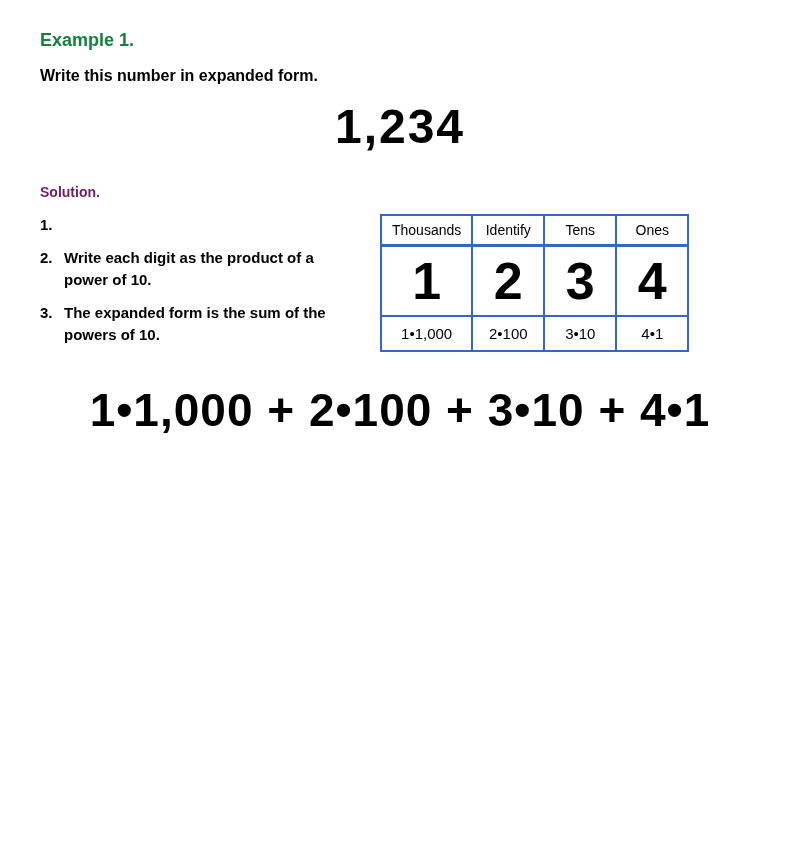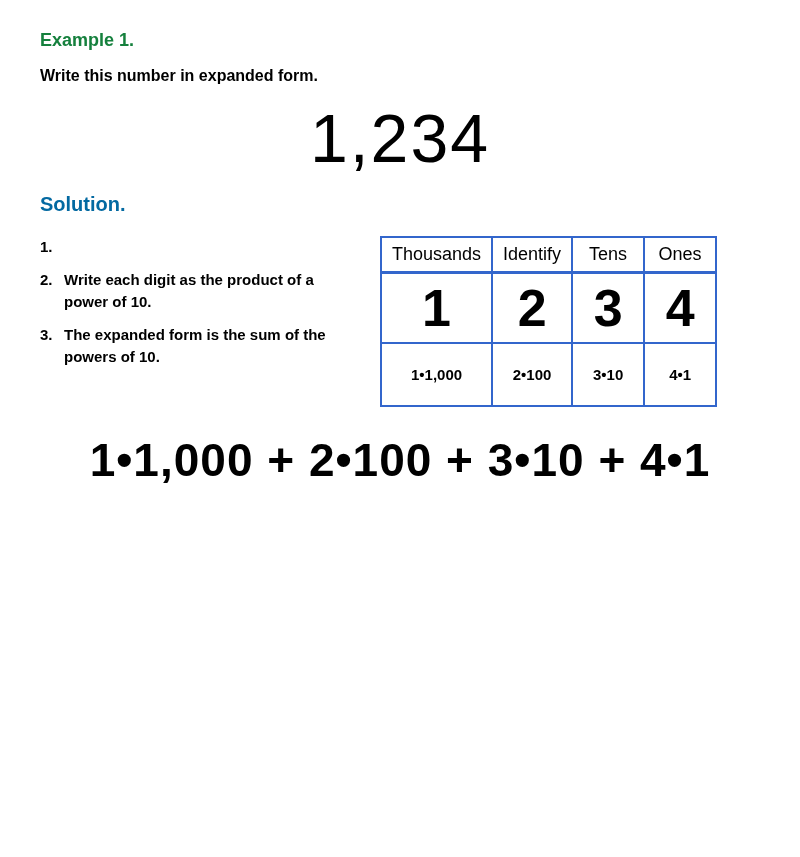--- a/index.html
+++ b/index.html
@@ -32,32 +32,32 @@
 
     .instruction {
       font-size: 16px;
       font-weight: bold;
       line-height: 1.4;
       margin-bottom: 12px;
       max-width: 340px;
     }
 
     .number-display {
-      font-size: 68px;
-      font-weight: 400;
+      font-size: 48px;
+      font-weight: 700;
       text-align: center;
-      margin: 10px 0 16px 0;
+      margin: 10px 0 30px 0;
       letter-spacing: 2px;
     }
 
     .solution-title {
-      color: #0369a1;
+      color: #701a75;
       font-weight: bold;
-      font-size: 20px;
-      margin-bottom: 20px;
+      font-size: 14px;
+      margin-bottom: 14px;
     }
 
     .solution-area {
       display: flex;
       align-items: flex-start;
       gap: 30px;
     }
 
     .steps {
       max-width: 310px;
@@ -83,39 +83,39 @@
 
     .place-value-table th,
     .place-value-table td {
       border: 2px solid #3366cc;
       text-align: center;
       padding: 6px 10px;
       min-width: 72px;
     }
 
     .place-value-table th {
-      font-size: 18px;
+      font-size: 14px;
       font-weight: normal;
       background: #ffffff;
       border-bottom: 2px solid #3366cc;
       border-radius: 10px;
     }
 
     .place-value-table .digit-row td {
       font-size: 52px;
       font-weight: 900;
       padding: 4px 10px;
       border-top: 3px solid #3366cc;
       border-bottom: 2px solid #3366cc;
     }
 
     .place-value-table .product-row td {
       font-size: 15px;
-      font-weight: bold;
-      padding: 22px 6px;
+      font-weight: normal;
+      padding: 8px 6px;
     }
 
     .expanded-form-area {
       margin-top: 26px;
       text-align: center;
     }
 
     .expanded-form {
       font-size: 46px;
       font-weight: 900;

